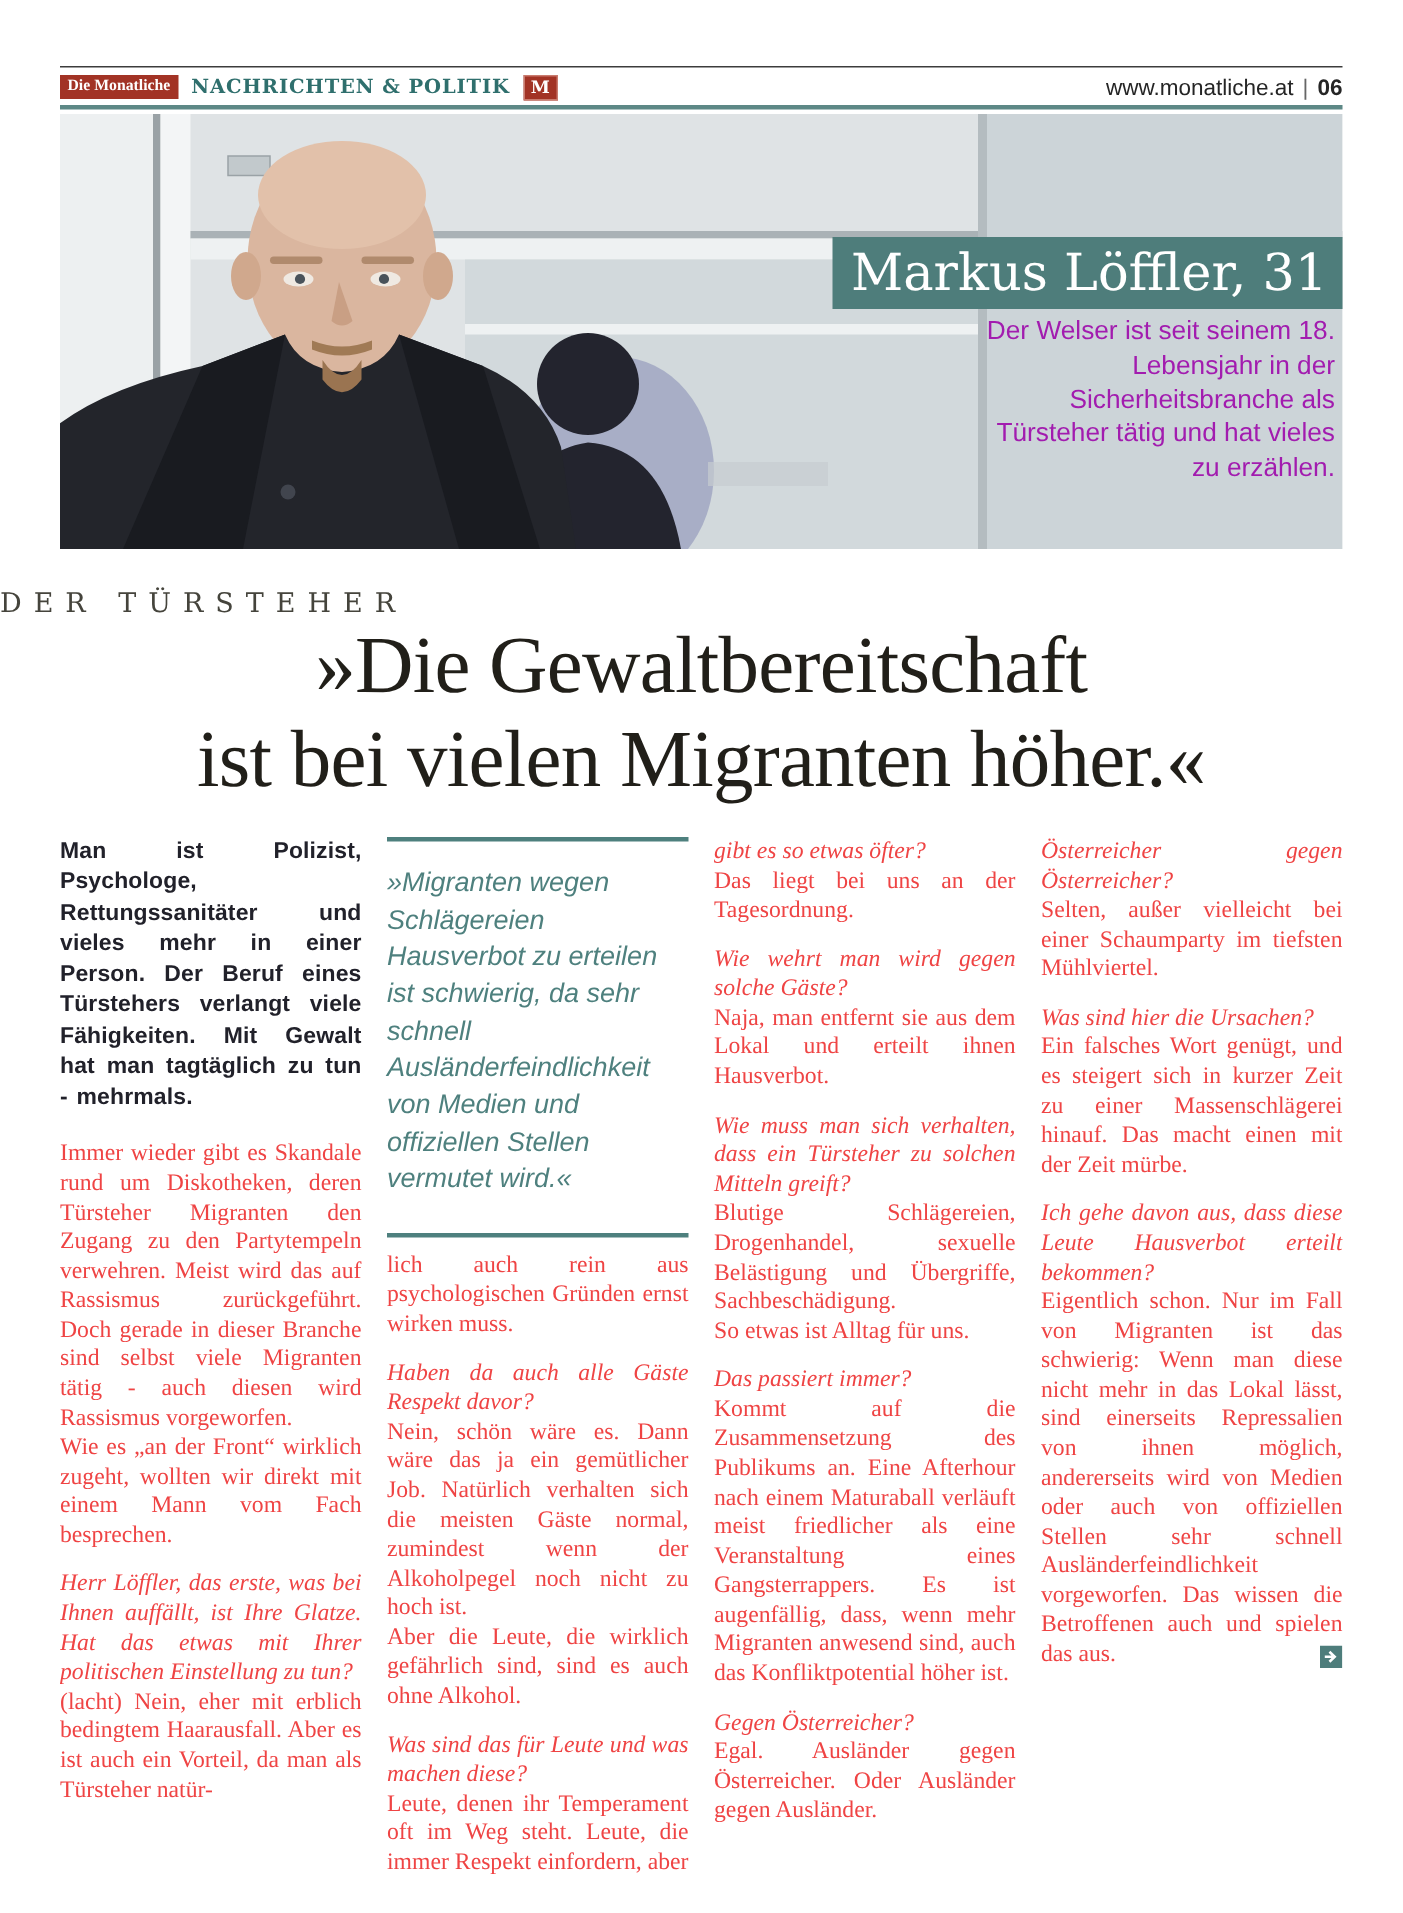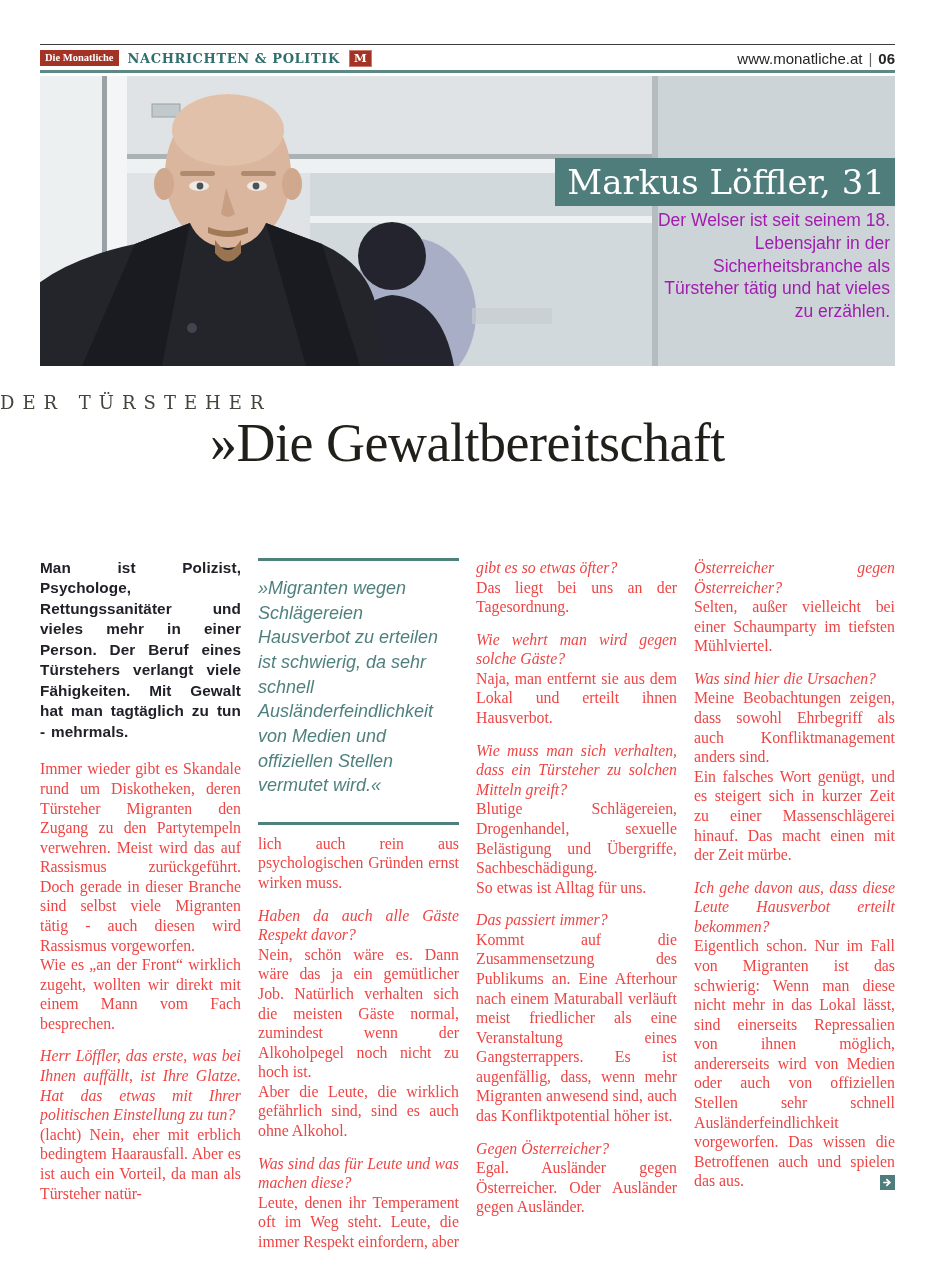--- a/index.html
+++ b/index.html
@@ -121,20 +121,21 @@
       <path d="M175 164 Q188 184 201 164 L201 177 Q188 194 175 177 Z" fill="#9a7451"></path>
     </svg>
     <div class="photo-label">Markus Löffler, 31</div>
     <figcaption class="photo-caption">Der Welser ist seit seinem 18. Lebensjahr in der Sicherheitsbranche als Türsteher tätig und hat vieles zu erzählen.</figcaption>
   </figure>
 
   <div class="kicker">DER TÜRSTEHER</div>
 
   <h1 class="headline">
     <span>»Die Gewaltbereitschaft</span>
+    <span>ist bei vielen Migranten höher.«</span>
   </h1>
 
   <main class="columns">
       <div class="col">
         <p class="blk lead">Man ist Polizist, Psychologe, Rettungssanitäter und vieles mehr in einer Person. Der Beruf eines Türstehers verlangt viele Fähigkeiten. Mit Gewalt hat man tagtäglich zu tun - mehrmals.</p>
         <p class="blk body">Immer wieder gibt es Skandale rund um Diskotheken, deren Türsteher Migranten den Zugang zu den Partytempeln verwehren. Meist wird das auf Rassismus zurückgeführt. Doch gerade in dieser Branche sind selbst viele Migranten tätig - auch diesen wird Rassismus vorgeworfen.</p>
         <p class="blk body">Wie es „an der Front“ wirklich zugeht, wollten wir direkt mit einem Mann vom Fach besprechen.</p>
         <p class="blk question">Herr Löffler, das erste, was bei Ihnen auffällt, ist Ihre Glatze. Hat das etwas mit Ihrer politischen Einstellung zu tun?</p>
         <p class="blk body">(lacht) Nein, eher mit erblich bedingtem Haarausfall. Aber es ist auch ein Vorteil, da man als Türsteher natür-</p>
       </div>
@@ -157,21 +158,20 @@
         <p class="blk body">So etwas ist Alltag für uns.</p>
         <p class="blk question">Das passiert immer?</p>
         <p class="blk body">Kommt auf die Zusammensetzung des Publikums an. Eine Afterhour nach einem Maturaball verläuft meist friedlicher als eine Veranstaltung eines Gangsterrappers. Es ist augenfällig, dass, wenn mehr Migranten anwesend sind, auch das Konfliktpotential höher ist.</p>
         <p class="blk question">Gegen Österreicher?</p>
         <p class="blk body">Egal. Ausländer gegen Österreicher. Oder Ausländer gegen Ausländer.</p>
       </div>
       <div class="col">
         <p class="blk question">Österreicher gegen Österreicher?</p>
         <p class="blk body">Selten, außer vielleicht bei einer Schaumparty im tiefsten Mühlviertel.</p>
         <p class="blk question">Was sind hier die Ursachen?</p>
-        <p class="blk body">Meine Beobachtungen zeigen, dass sowohl Ehrbegriff als auch Konfliktmanagement anders sind.</p>
         <p class="blk body">Ein falsches Wort genügt, und es steigert sich in kurzer Zeit zu einer Massenschlägerei hinauf. Das macht einen mit der Zeit mürbe.</p>
         <p class="blk question">Ich gehe davon aus, dass diese Leute Hausverbot erteilt bekommen?</p>
         <p class="blk body">Eigentlich schon. Nur im Fall von Migranten ist das schwierig: Wenn man diese nicht mehr in das Lokal lässt, sind einerseits Repressalien von ihnen möglich, andererseits wird von Medien oder auch von offiziellen Stellen sehr schnell Ausländerfeindlichkeit vorgeworfen. Das wissen die Betroffenen auch und spielen das aus.<span class="endmark"><svg width="15" height="15" viewBox="0 0 15 15">
               <rect width="15" height="15" fill="#4e7d7b"></rect>
               <path d="M3.2 7.5h5.4M6.3 4.2l3.5 3.3-3.5 3.3" stroke="#fff" stroke-width="1.7" fill="none"></path>
             </svg></span></p>
       </div>
     </main>
 
 </div>

